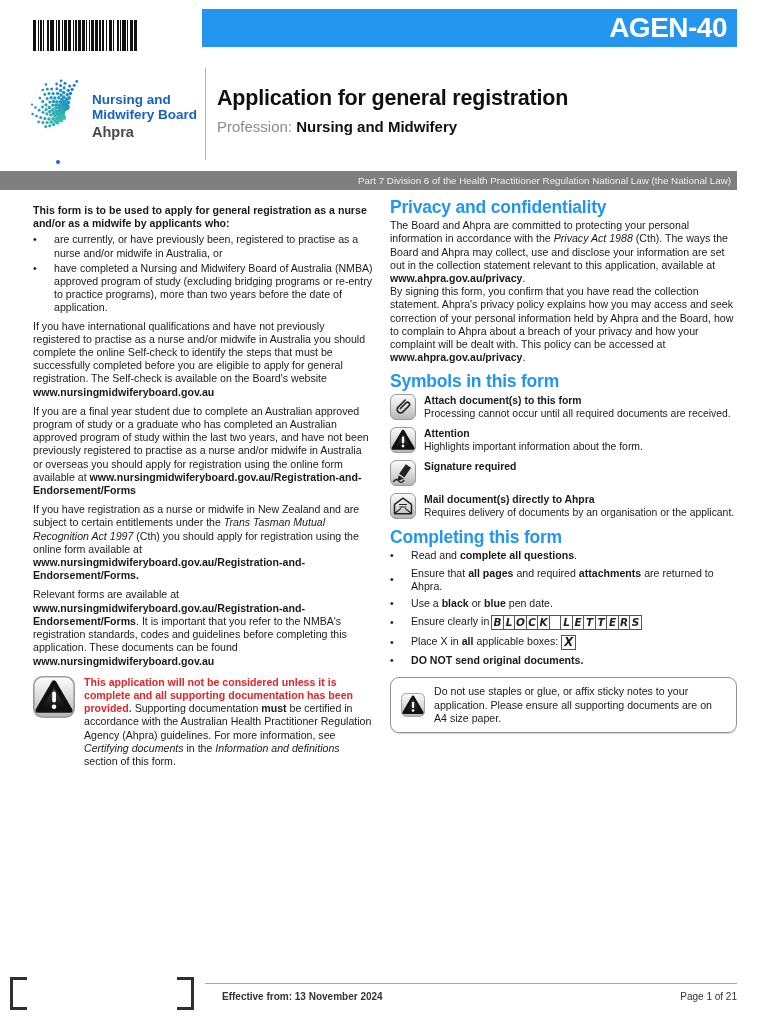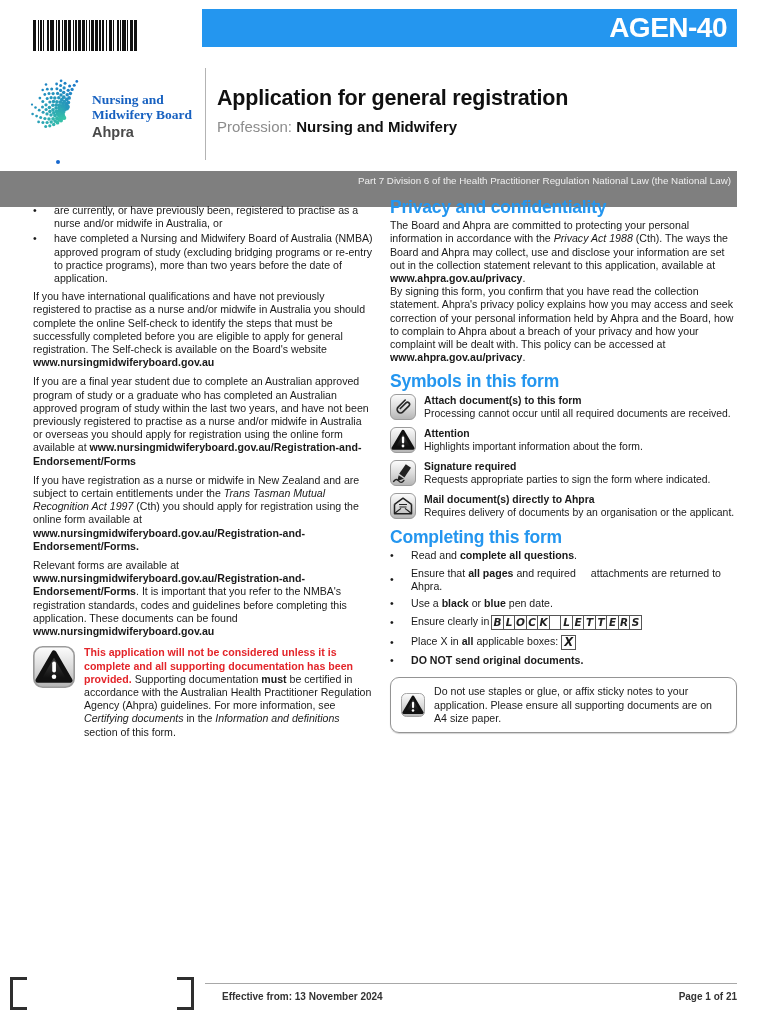--- a/index.html
+++ b/index.html
@@ -14,28 +14,28 @@
   body{font-family:"Liberation Sans","DejaVu Sans",sans-serif;}
   #page{position:relative;width:770px;height:1024px;background:#fff;margin:0 auto;overflow:hidden;color:var(--ink);}
 
   
   #barcode{position:absolute;left:33px;top:20px;width:132px;height:31px;display:flex;align-items:stretch;overflow:hidden;}
   #barcode span{display:block;height:100%;}
   #banner{position:absolute;left:202px;top:9px;width:535px;height:38px;background:var(--accent);
           color:#fff;font-size:28px;font-weight:bold;text-align:right;line-height:38px;padding-right:10px;letter-spacing:-0.5px;}
   #logo{position:absolute;left:28px;top:78px;width:64px;height:88px;}
   #logo-text{position:absolute;left:92px;top:92px;line-height:15px;}
-  .logo-board{color:var(--logoblue);font-weight:bold;font-size:13.5px;font-family:Liberation Serif, serif;}
+  .logo-board{color:var(--logoblue);font-weight:bold;font-size:13.5px;}
   .logo-agency{color:#4a4a4a;font-weight:bold;font-size:14.5px;margin-top:3px;}
   #vline{position:absolute;left:205px;top:68px;width:1px;height:92px;background:#b3b3b3;}
   #title{position:absolute;left:217px;top:86px;font-size:21.5px;font-weight:bold;color:#101010;letter-spacing:-0.2px;}
   #profession{position:absolute;left:217px;top:118px;font-size:15px;}
   #profession .plabel{color:#8c8c8c;}
   #profession .pvalue{color:#101010;font-weight:bold;}
-  #lawbar{position:absolute;left:0;top:171px;width:737px;height:36px;background:var(--bargray);
+  #lawbar{position:absolute;left:0;top:171px;width:737px;height:19px;background:var(--bargray);
           color:#efefef;font-size:9.8px;line-height:19px;text-align:right;padding-right:6px;}
 
   
   #col-left{position:absolute;left:33px;top:204px;width:340px;font-size:10.6px;line-height:13.2px;}
   #col-right{position:absolute;left:390px;top:201px;width:347px;font-size:10.6px;line-height:13.2px;}
   .p{margin-bottom:6px;}
   .intro{font-weight:bold;margin-bottom:3px;}
   ul.dotlist{list-style:none;margin-bottom:5px;}
   ul.dotlist li{display:flex;margin-bottom:2px;}
   ul.dotlist li .dot{width:21px;flex:0 0 21px;}
@@ -59,21 +59,21 @@
             box-shadow:0 1px 1px rgba(0,0,0,0.18);}
   .note-box .nicon{flex:0 0 24px;}
 
   
   #crop-left{position:absolute;left:10px;top:977px;width:17px;height:33px;
              border-left:3px solid #2f2f2f;border-top:3px solid #2f2f2f;border-bottom:3px solid #2f2f2f;}
   #crop-right{position:absolute;left:177px;top:977px;width:17px;height:33px;
              border-right:3px solid #2f2f2f;border-top:3px solid #2f2f2f;border-bottom:3px solid #2f2f2f;}
   #foot-line{position:absolute;left:205px;top:983px;width:532px;height:1px;background:#a8a8a8;}
   #foot-effective{position:absolute;left:222px;top:991px;font-size:10px;font-weight:bold;color:#333;}
-  #foot-page{position:absolute;right:33px;top:991px;font-size:10px;font-weight:bold;color:#333;}
+  #foot-page{position:absolute;right:33px;top:991px;font-size:10px;font-weight:normal;color:#333;}
 
   .svgicon{display:block;}
 </style>
 </head>
 <body>
 
 <svg style="position:absolute;width:0;height:0" aria-hidden="true">
   <defs>
     <linearGradient id="gMetal" x1="0" y1="0" x2="0" y2="1">
       <stop offset="0" stop-color="#fdfdfd"></stop>
@@ -292,20 +292,21 @@
     <div class="logo-agency">Ahpra</div>
   </div>
   <div id="vline"></div>
   <div id="title">Application for general registration</div>
   <div id="profession">
     <span class="plabel">Profession: </span><span class="pvalue">Nursing and Midwifery</span>
   </div>
   <div id="lawbar">Part 7 Division 6 of the Health Practitioner Regulation National Law (the National Law)</div>
 
   <div id="col-left">
+    <p class="intro">This form is to be used to apply for general registration as a nurse and/or as a midwife by applicants who:</p>
     <ul class="dotlist">
       <li>
           <span class="dot">•</span>
           <span>are currently, or have previously been, registered to practise as a nurse and/or midwife in Australia, or</span>
         </li>
       <li>
           <span class="dot">•</span>
           <span>have completed a Nursing and Midwifery Board of Australia (NMBA) approved program of study (excluding bridging programs or re-entry to practice programs), more than two years before the date of application.</span>
         </li>
     </ul>
@@ -345,21 +346,20 @@
           <div class="stitle">Attention</div>
           <div>Highlights important information about the form.</div>
         </div>
       </div>
       <div class="sym-row">
         <svg class="sicon svgicon" width="26" height="26" viewBox="0 0 26 26">
             <use href="#ic-sig"></use>
           </svg>
         <div class="stext">
           <div class="stitle">Signature required</div>
-          <div>Requests appropriate parties to sign the form where indicated.</div>
         </div>
       </div>
       <div class="sym-row">
         <svg class="sicon svgicon" width="26" height="26" viewBox="0 0 26 26">
             <use href="#ic-mail"></use>
           </svg>
         <div class="stext">
           <div class="stitle">Mail document(s) directly to Ahpra</div>
           <div>Requires delivery of documents by an organisation or the applicant.</div>
         </div>
@@ -368,21 +368,21 @@
 
     <div class="compsec">
       <h2 class="sec">Completing this form</h2>
       <ul class="dotlist comp">
         <li>
             <span class="dot">•</span>
             <span><span>Read and </span><span style="font-weight: bold;">complete all questions</span><span>.</span></span>
           </li>
         <li>
             <span class="dot">•</span>
-            <span><span>Ensure that </span><span style="font-weight: bold;">all pages</span><span> and required </span><span style="font-weight: normal; margin-left: 12px;">attachments</span><span> are returned to Ahpra.</span></span>
+            <span><span>Ensure that </span><span style="font-weight: bold;">all pages</span><span> and required </span><span style="font-weight: bold;">attachments</span><span> are returned to Ahpra.</span></span>
           </li>
         <li>
             <span class="dot">•</span>
             <span><span>Use a </span><span style="font-weight: bold;">black</span><span> or </span><span style="font-weight: bold;">blue</span><span> pen date.</span></span>
           </li>
         <li>
           <span class="dot">•</span>
           <span><span>Ensure clearly in </span><span class="bl-row">
                 <span class="bl-box">B</span>
                 <span class="bl-box">L</span>

